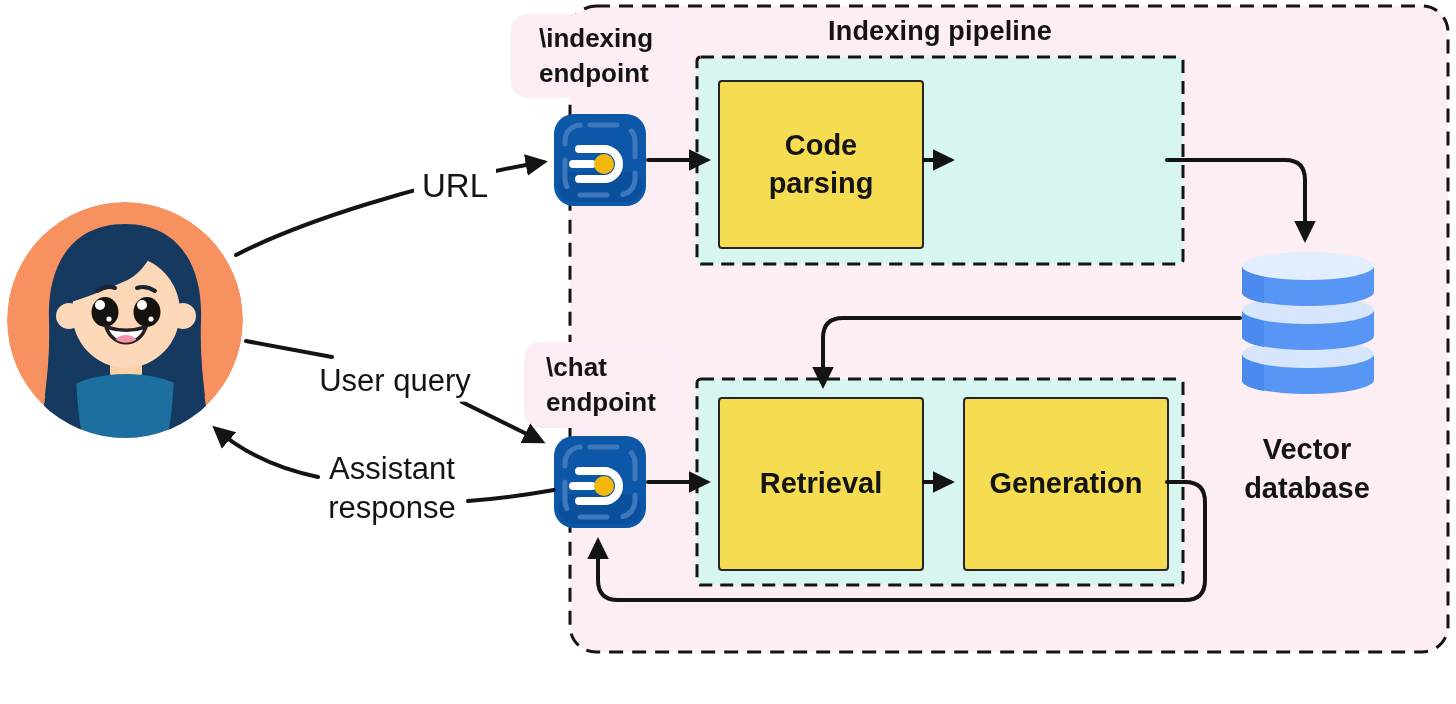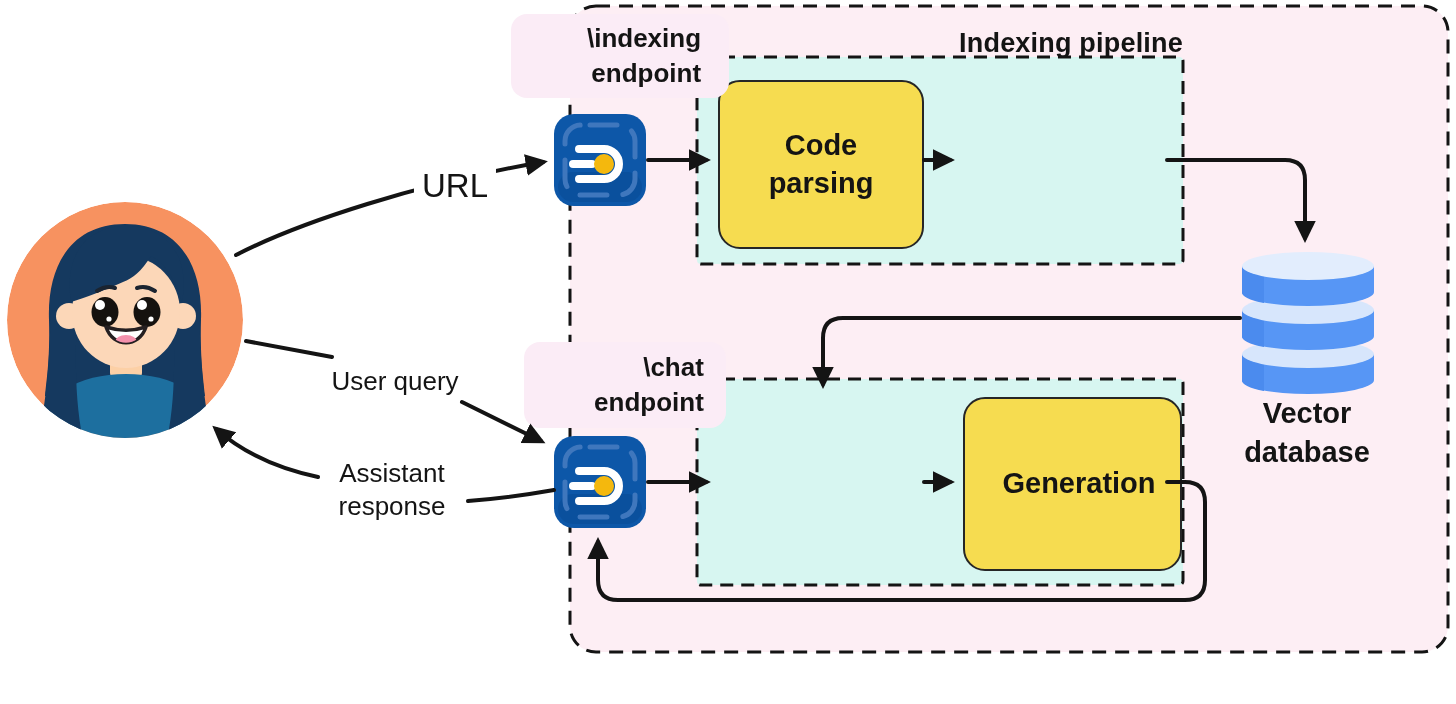--- a/index.html
+++ b/index.html
@@ -3,33 +3,33 @@
 <meta charset="utf-8">
 <style>
   html,body{margin:0;padding:0;background:#ffffff;}
   .stage{position:relative;width:1456px;height:704px;background:#ffffff;overflow:hidden;
          font-family:"Liberation Sans", sans-serif;color:#141414;}
   .abs{position:absolute;}
   svg{display:block;}
   .layer{position:absolute;left:0;top:0;width:1456px;height:704px;}
   .z0{z-index:0;} .z1{z-index:1;} .z2{z-index:2;pointer-events:none;} .z3{z-index:3;}
 
-  .pipe-title{font-weight:bold;font-size:27px;text-align:right;letter-spacing:.2px;margin-top:12px;}
+  .pipe-title{font-weight:bold;font-size:27px;text-align:center;letter-spacing:.2px;}
   .backend-title{font-weight:bold;font-size:26px;}
 
-  .node{background:#f6dc50;border:2px solid #262626;border-radius:22px;
+  .node{background:#f6dc50;border:2px solid #262626;border-radius:4px;
         display:flex;align-items:center;justify-content:center;text-align:center;
         font-weight:bold;font-size:29px;line-height:1.3;white-space:pre-line;}
 
   .ep-label{background:#fbecf6;border-radius:16px;display:flex;align-items:center;justify-content:center;
-            text-align:right;font-weight:bold;font-size:26px;line-height:1.35;white-space:pre-line;padding-left:48px;}
+            text-align:left;font-weight:bold;font-size:26px;line-height:1.35;white-space:pre-line;}
 
-  .db-label{font-weight:bold;font-size:29px;line-height:1.35;text-align:center;white-space:pre-line;}
+  .db-label{font-weight:bold;font-size:29px;line-height:1.35;text-align:center;white-space:pre-line;margin-top:36px;}
 
-  .chip{background:#ffffff;padding:1px 8px;font-size:26px;line-height:1.25;text-align:center;
+  .chip{background:#ffffff;padding:1px 8px;font-size:31px;line-height:1.25;text-align:center;
         white-space:pre-line;transform:translate(-50%,-50%);}
   .chip-url{font-size:33px;}
 </style>
 </head>
 <body>
 
 <div class="stage">
 
   <svg class="layer z0" viewBox="0 0 1456 704">
     <rect x="570" y="6" width="878" height="646" rx="26" fill="#fdeef4" stroke="#141414" stroke-width="3" stroke-dasharray="14 9"></rect>
@@ -40,22 +40,23 @@
   <div class="layer z1">
 
     <div class="abs pipe-title" style="left:697px;top:16px;width:486px;">Indexing pipeline</div>
 
 
 
     <div class="abs node" style="left:718px;top:80px;width:202px;height:165px;">Code
 parsing</div>
 
 
+    <div class="abs node" style="left:718px;top:397px;width:202px;height:170px;">Retrieval</div>
 
-    <div class="abs node" style="left:963px;top:397px;width:202px;height:170px;padding-left:13px;">Generation</div>
+    <div class="abs node" style="left:963px;top:397px;width:202px;height:170px;">Generation</div>
 
     <div class="abs ep-label" style="left:511px;top:14px;width:170px;height:84px;">\indexing
 endpoint</div>
 
     <div class="abs ep-label" style="left:524px;top:342px;width:154px;height:86px;">\chat
 endpoint</div>
 
     <svg class="abs" style="left:554px;top:114px;" width="92" height="92" viewBox="0 0 92 92">
       <rect x="0" y="0" width="92" height="92" rx="20" fill="#0d57a8"></rect>
       <rect x="4" y="58" width="84" height="30" rx="15" fill="#0a4b94" opacity="0.55"></rect>

